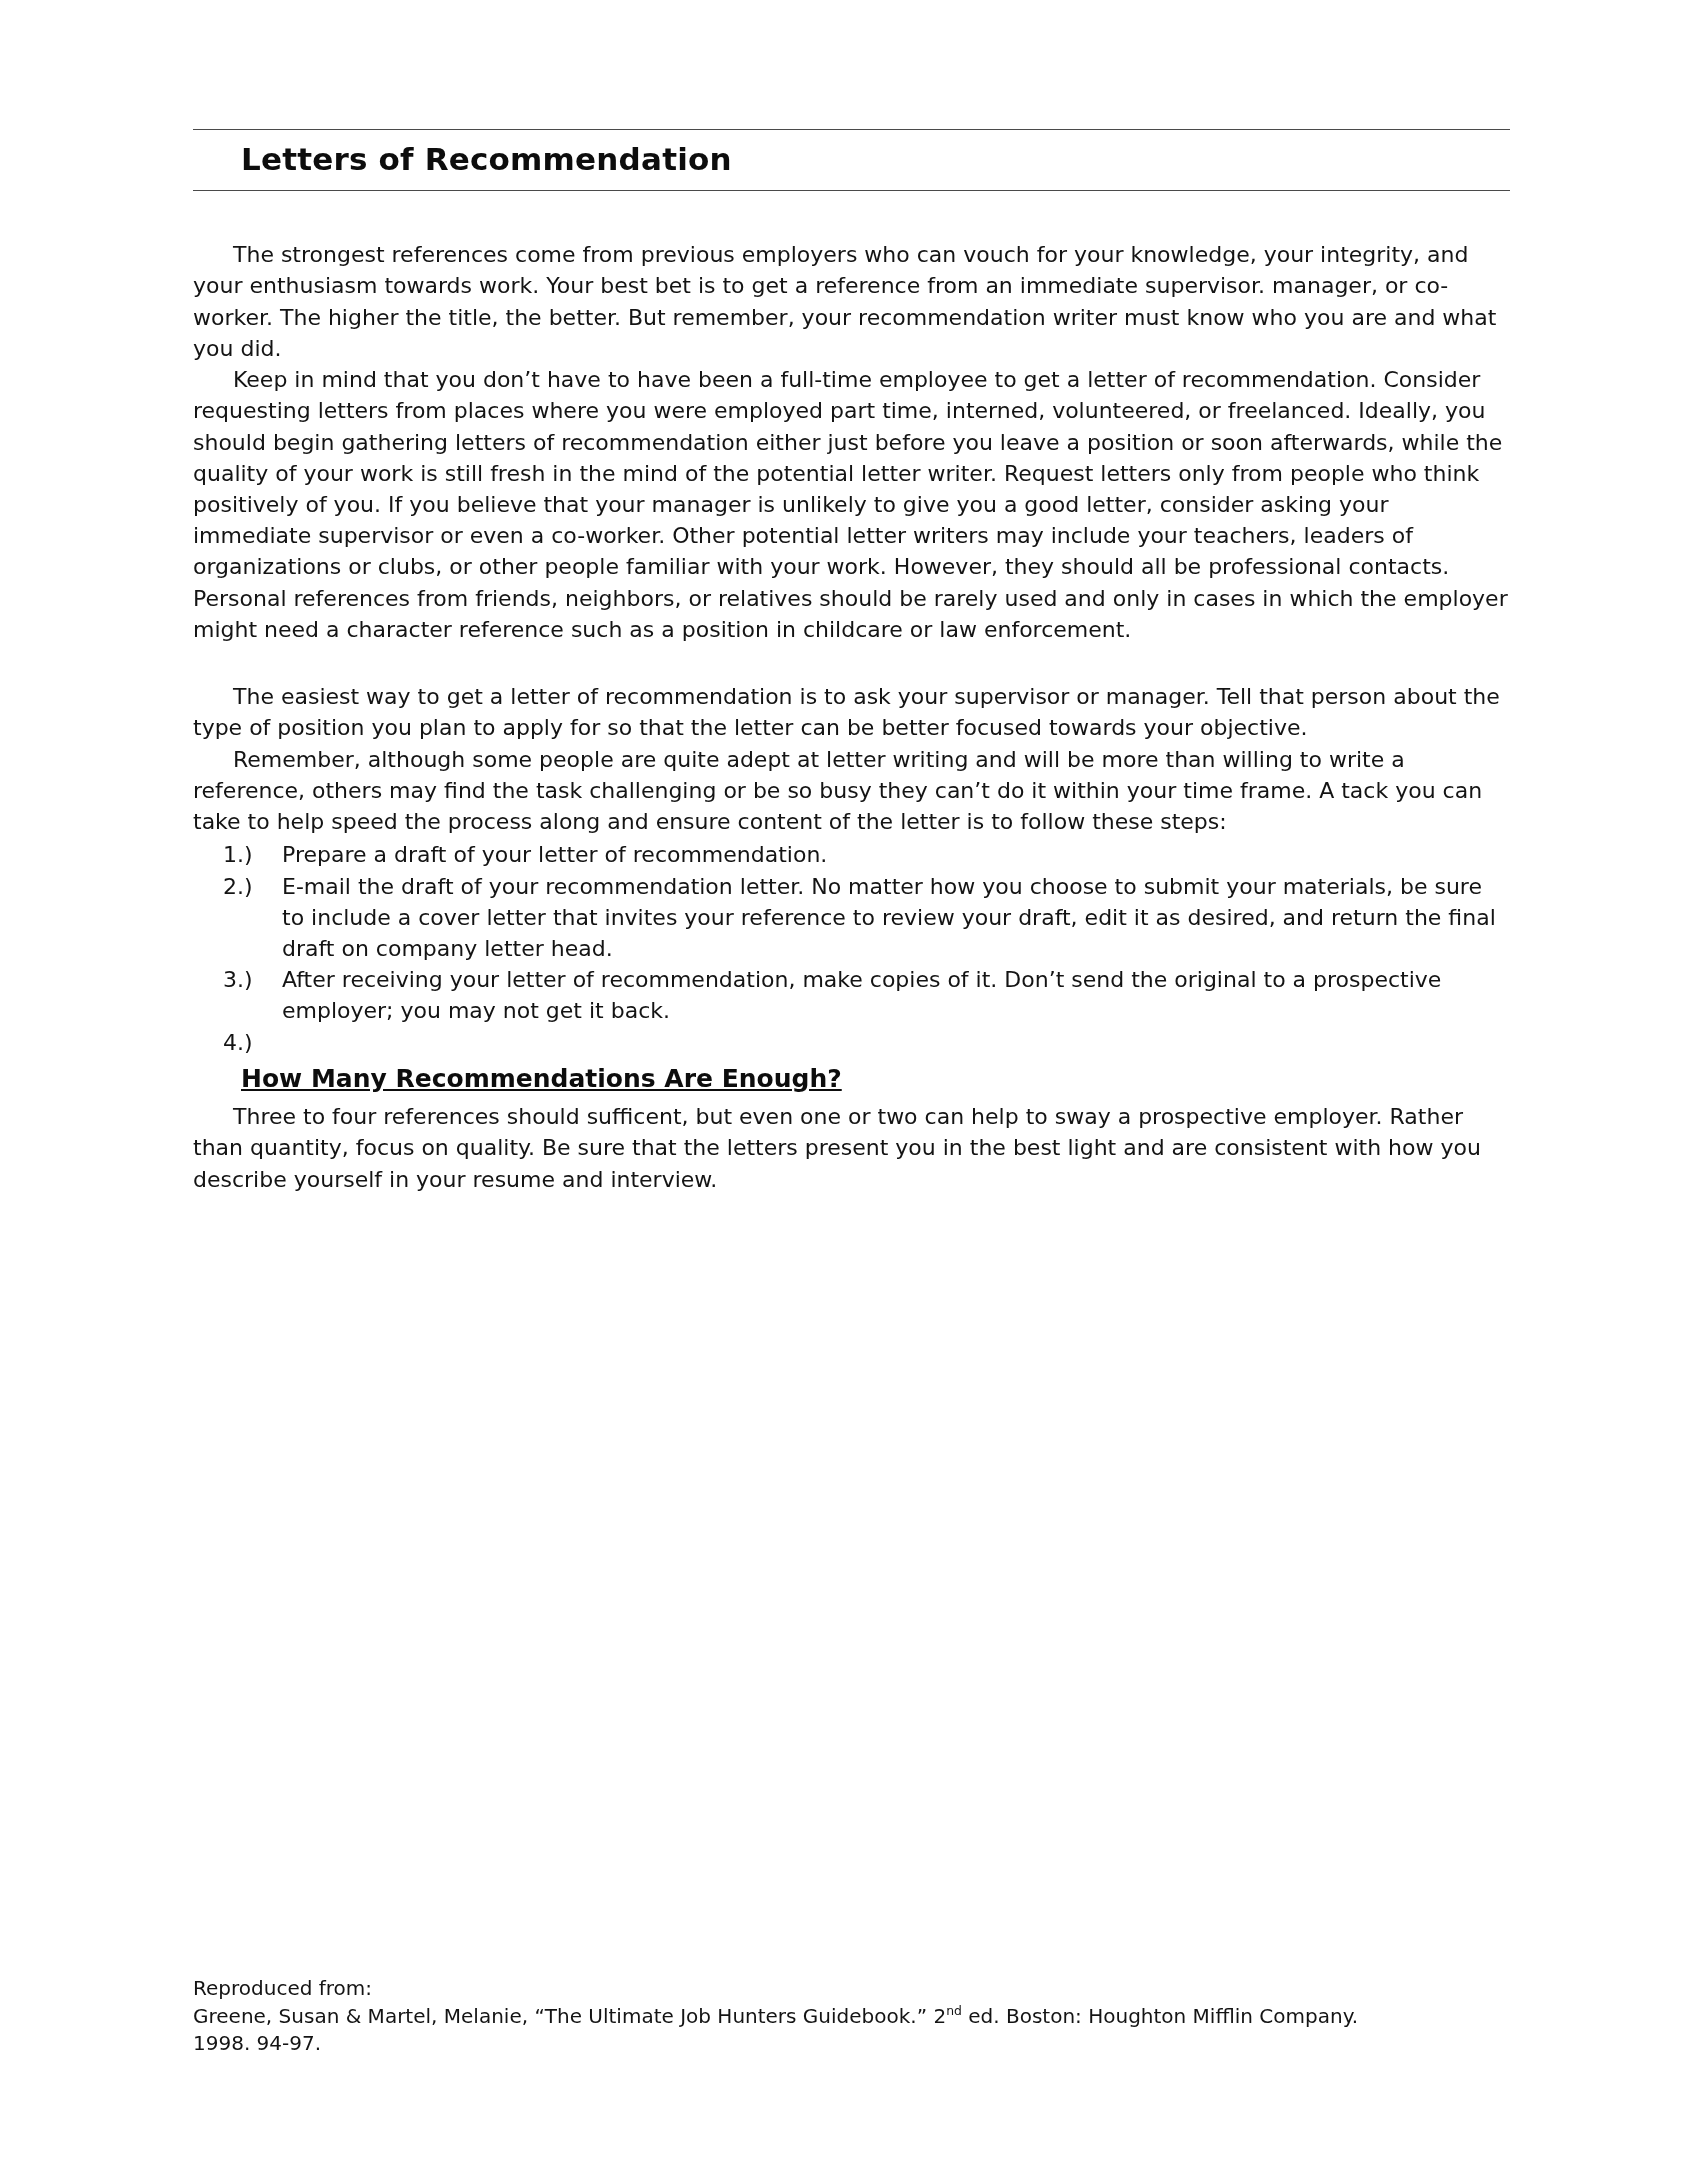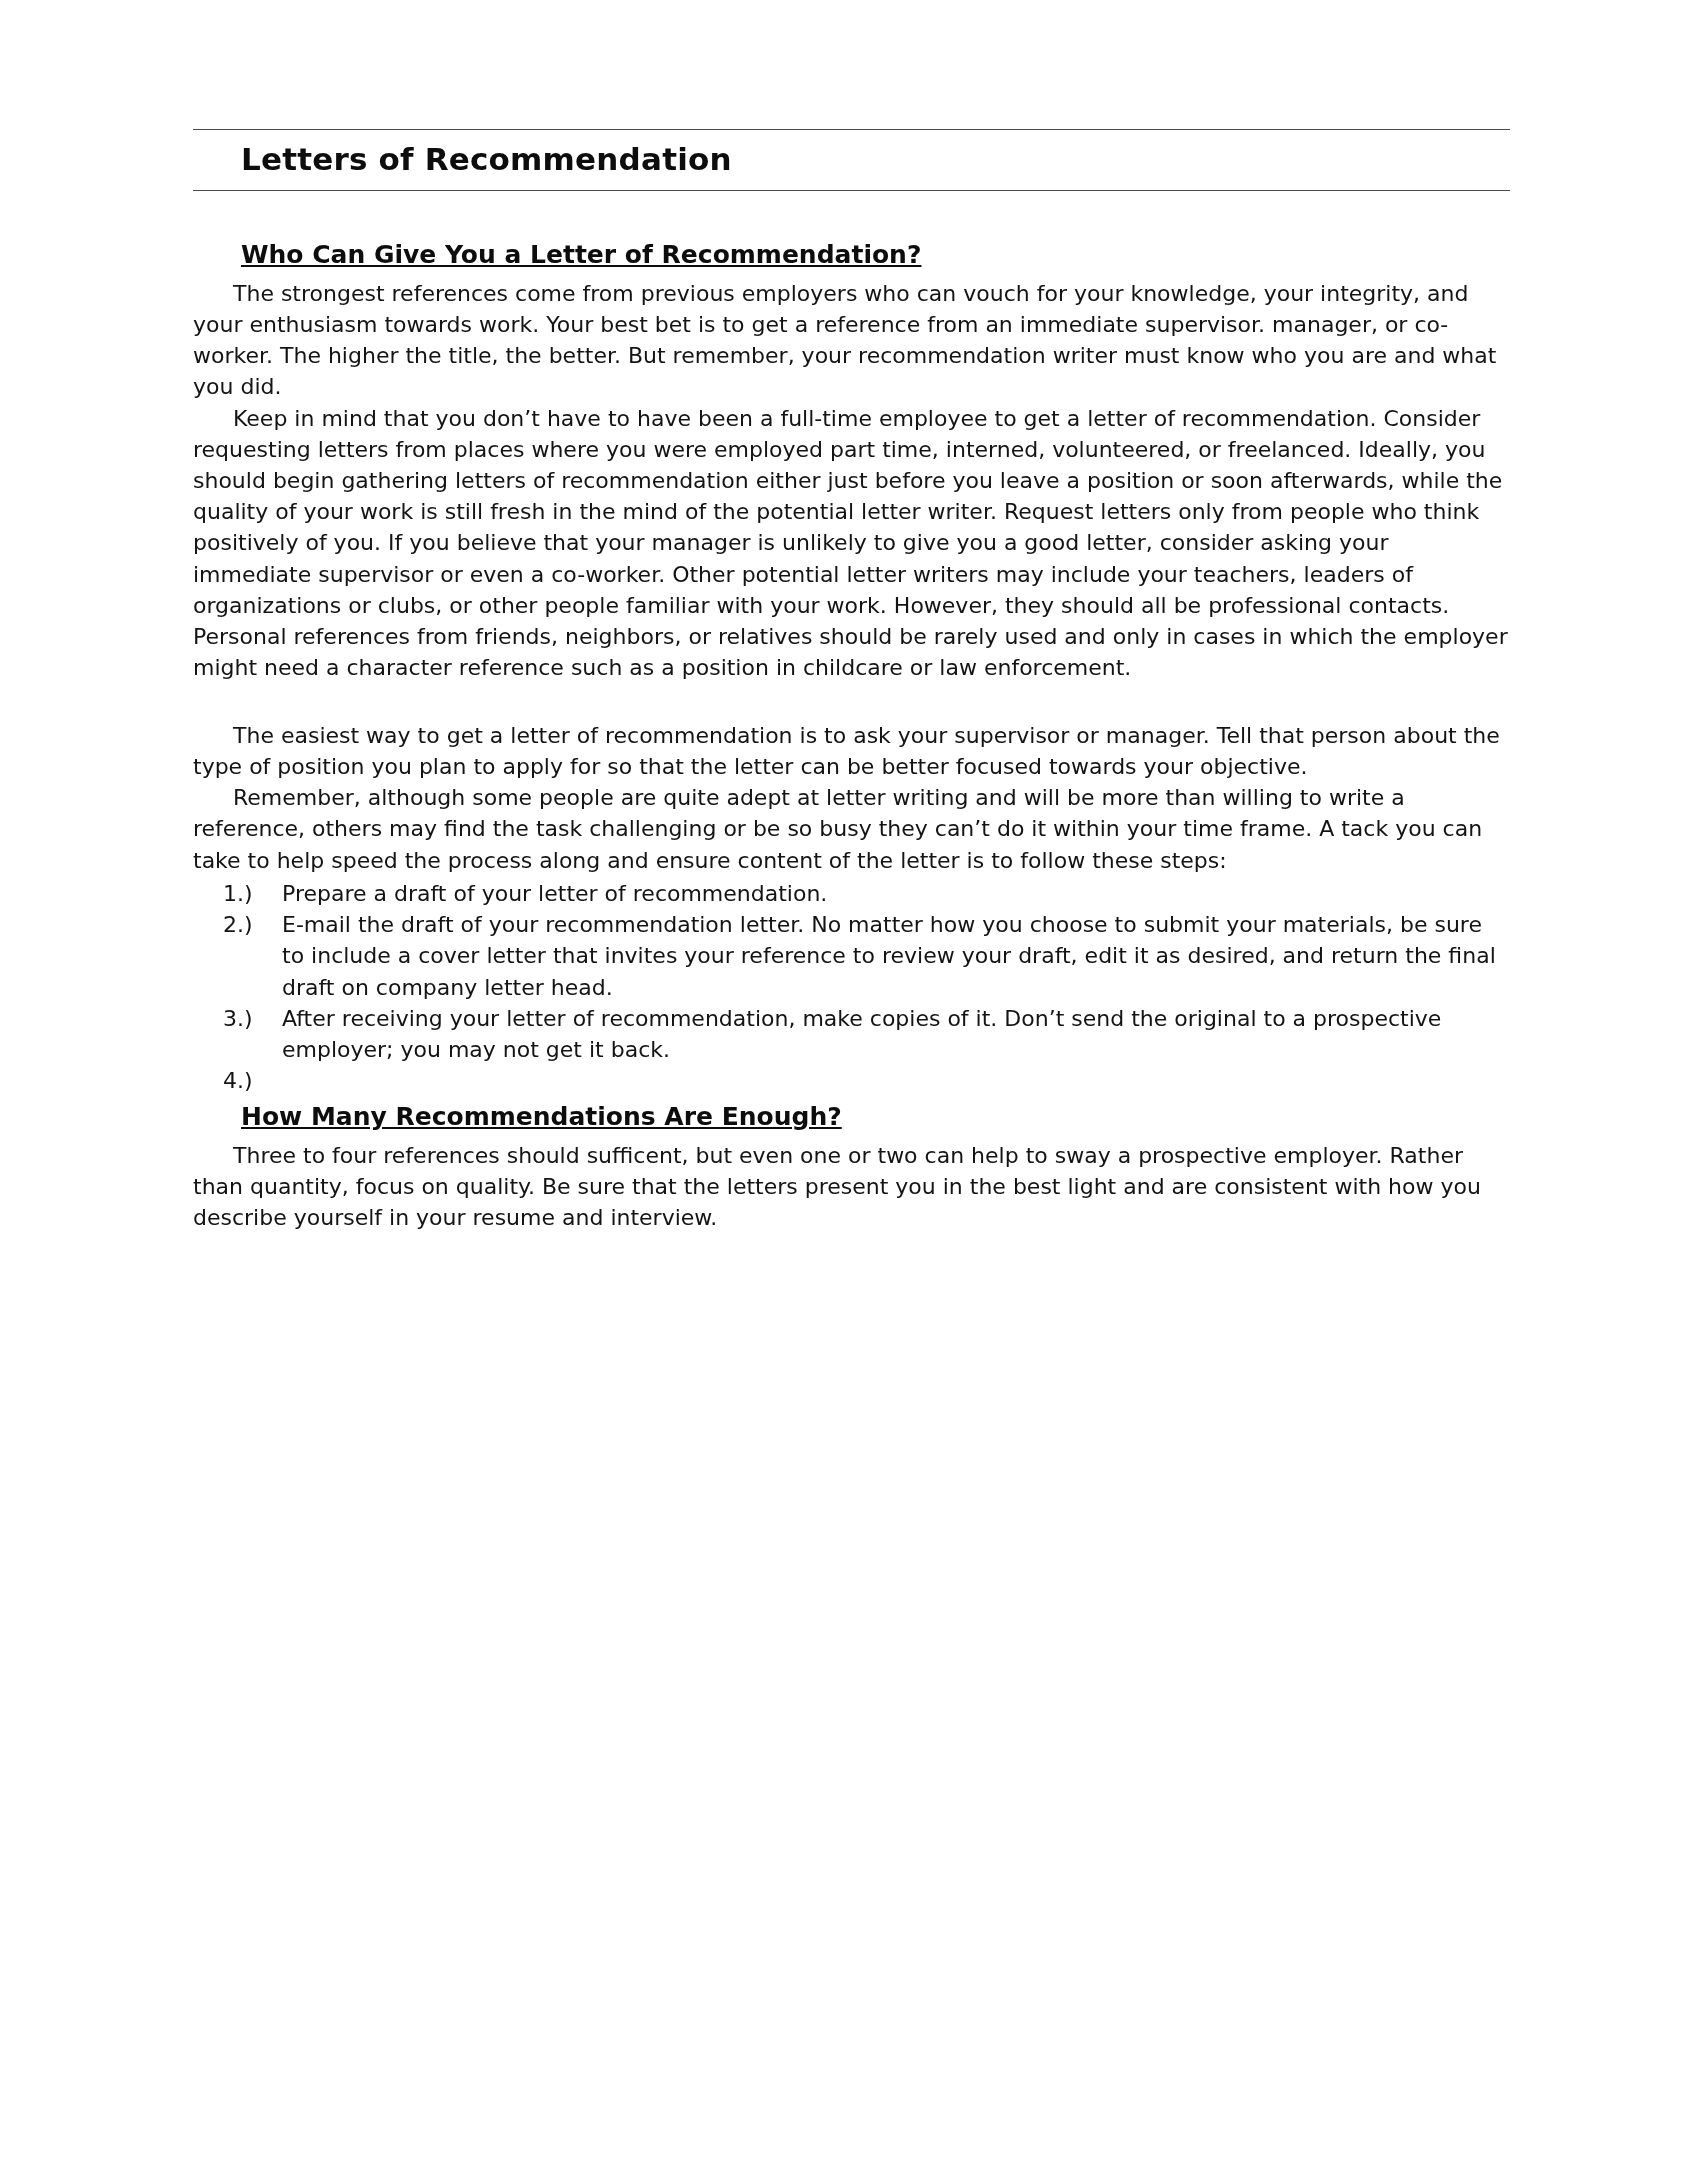--- a/index.html
+++ b/index.html
@@ -106,21 +106,20 @@
 
 <div class="page">
 
   <div class="content">
 
     <div class="title-block">
       <div class="doc-title">Letters of Recommendation</div>
     </div>
 
     <div class="section">
-      <h2 class="section-heading">Who Can Give You a Letter of Recommendation?</h2>
       <p class="para indent">The strongest references come from previous employers who can vouch for your knowledge, your integrity, and your enthusiasm towards work.  Your best bet is to get a reference from an immediate supervisor. manager, or co-worker. The higher the title, the better. But remember, your recommendation writer must know who you are and what you did.</p>
       <p class="para indent">Keep in mind  that you don’t have to have been a full-time employee to get a letter of recommendation. Consider requesting letters from places where you were employed part time, interned, volunteered, or freelanced. Ideally, you should begin gathering letters of recommendation either just before you leave a position or soon afterwards, while the quality of your work is still fresh in the mind of the potential letter writer. Request letters only from people who think positively of you. If you believe that your manager is unlikely to give you a good letter, consider asking your immediate supervisor or even a co-worker. Other potential letter writers may include your teachers, leaders of organizations or clubs, or other people familiar with your work. However, they should all be professional contacts. Personal references from friends, neighbors, or relatives should be rarely used and only in cases in which the employer might need a character reference such as a position in childcare or law enforcement.</p>
     </div>
 
     <div class="section">
       <p class="para indent">The easiest way to get a letter of recommendation is to ask your supervisor or manager. Tell that person about the type of position you plan to apply for so that the letter can be better focused towards your objective.</p>
       <p class="para indent">Remember, although some people are quite adept at letter writing and will be more than willing to write a reference, others may find the task challenging or be so busy they can’t do it within your time frame. A tack you can take to help speed the process along and ensure content of the letter is to follow these steps:</p>
       <ol class="steps">
         <li>
           <span class="num">1.)</span>
@@ -140,15 +139,20 @@
       </ol>
     </div>
 
     <div class="section">
       <h2 class="section-heading">How Many Recommendations Are Enough?</h2>
       <p class="para indent">Three to four references should sufficent, but even one or two can help to sway a prospective employer. Rather than quantity, focus on quality. Be sure that the letters present you in the best light and are consistent with how you describe yourself in your resume and interview.</p>
     </div>
 
   </div>
 
+  <div class="footnote">
+    <span class="line">Reproduced from:</span>
+    <span class="line"><span>Greene, Susan &amp; Martel, Melanie, “The Ultimate Job Hunters Guidebook.” 2</span><sup>nd</sup><span> ed. Boston: Houghton Mifflin Company.</span></span>
+    <span class="line">1998. 94-97.</span>
+  </div>
 
 </div>
 
 
 </body></html>

